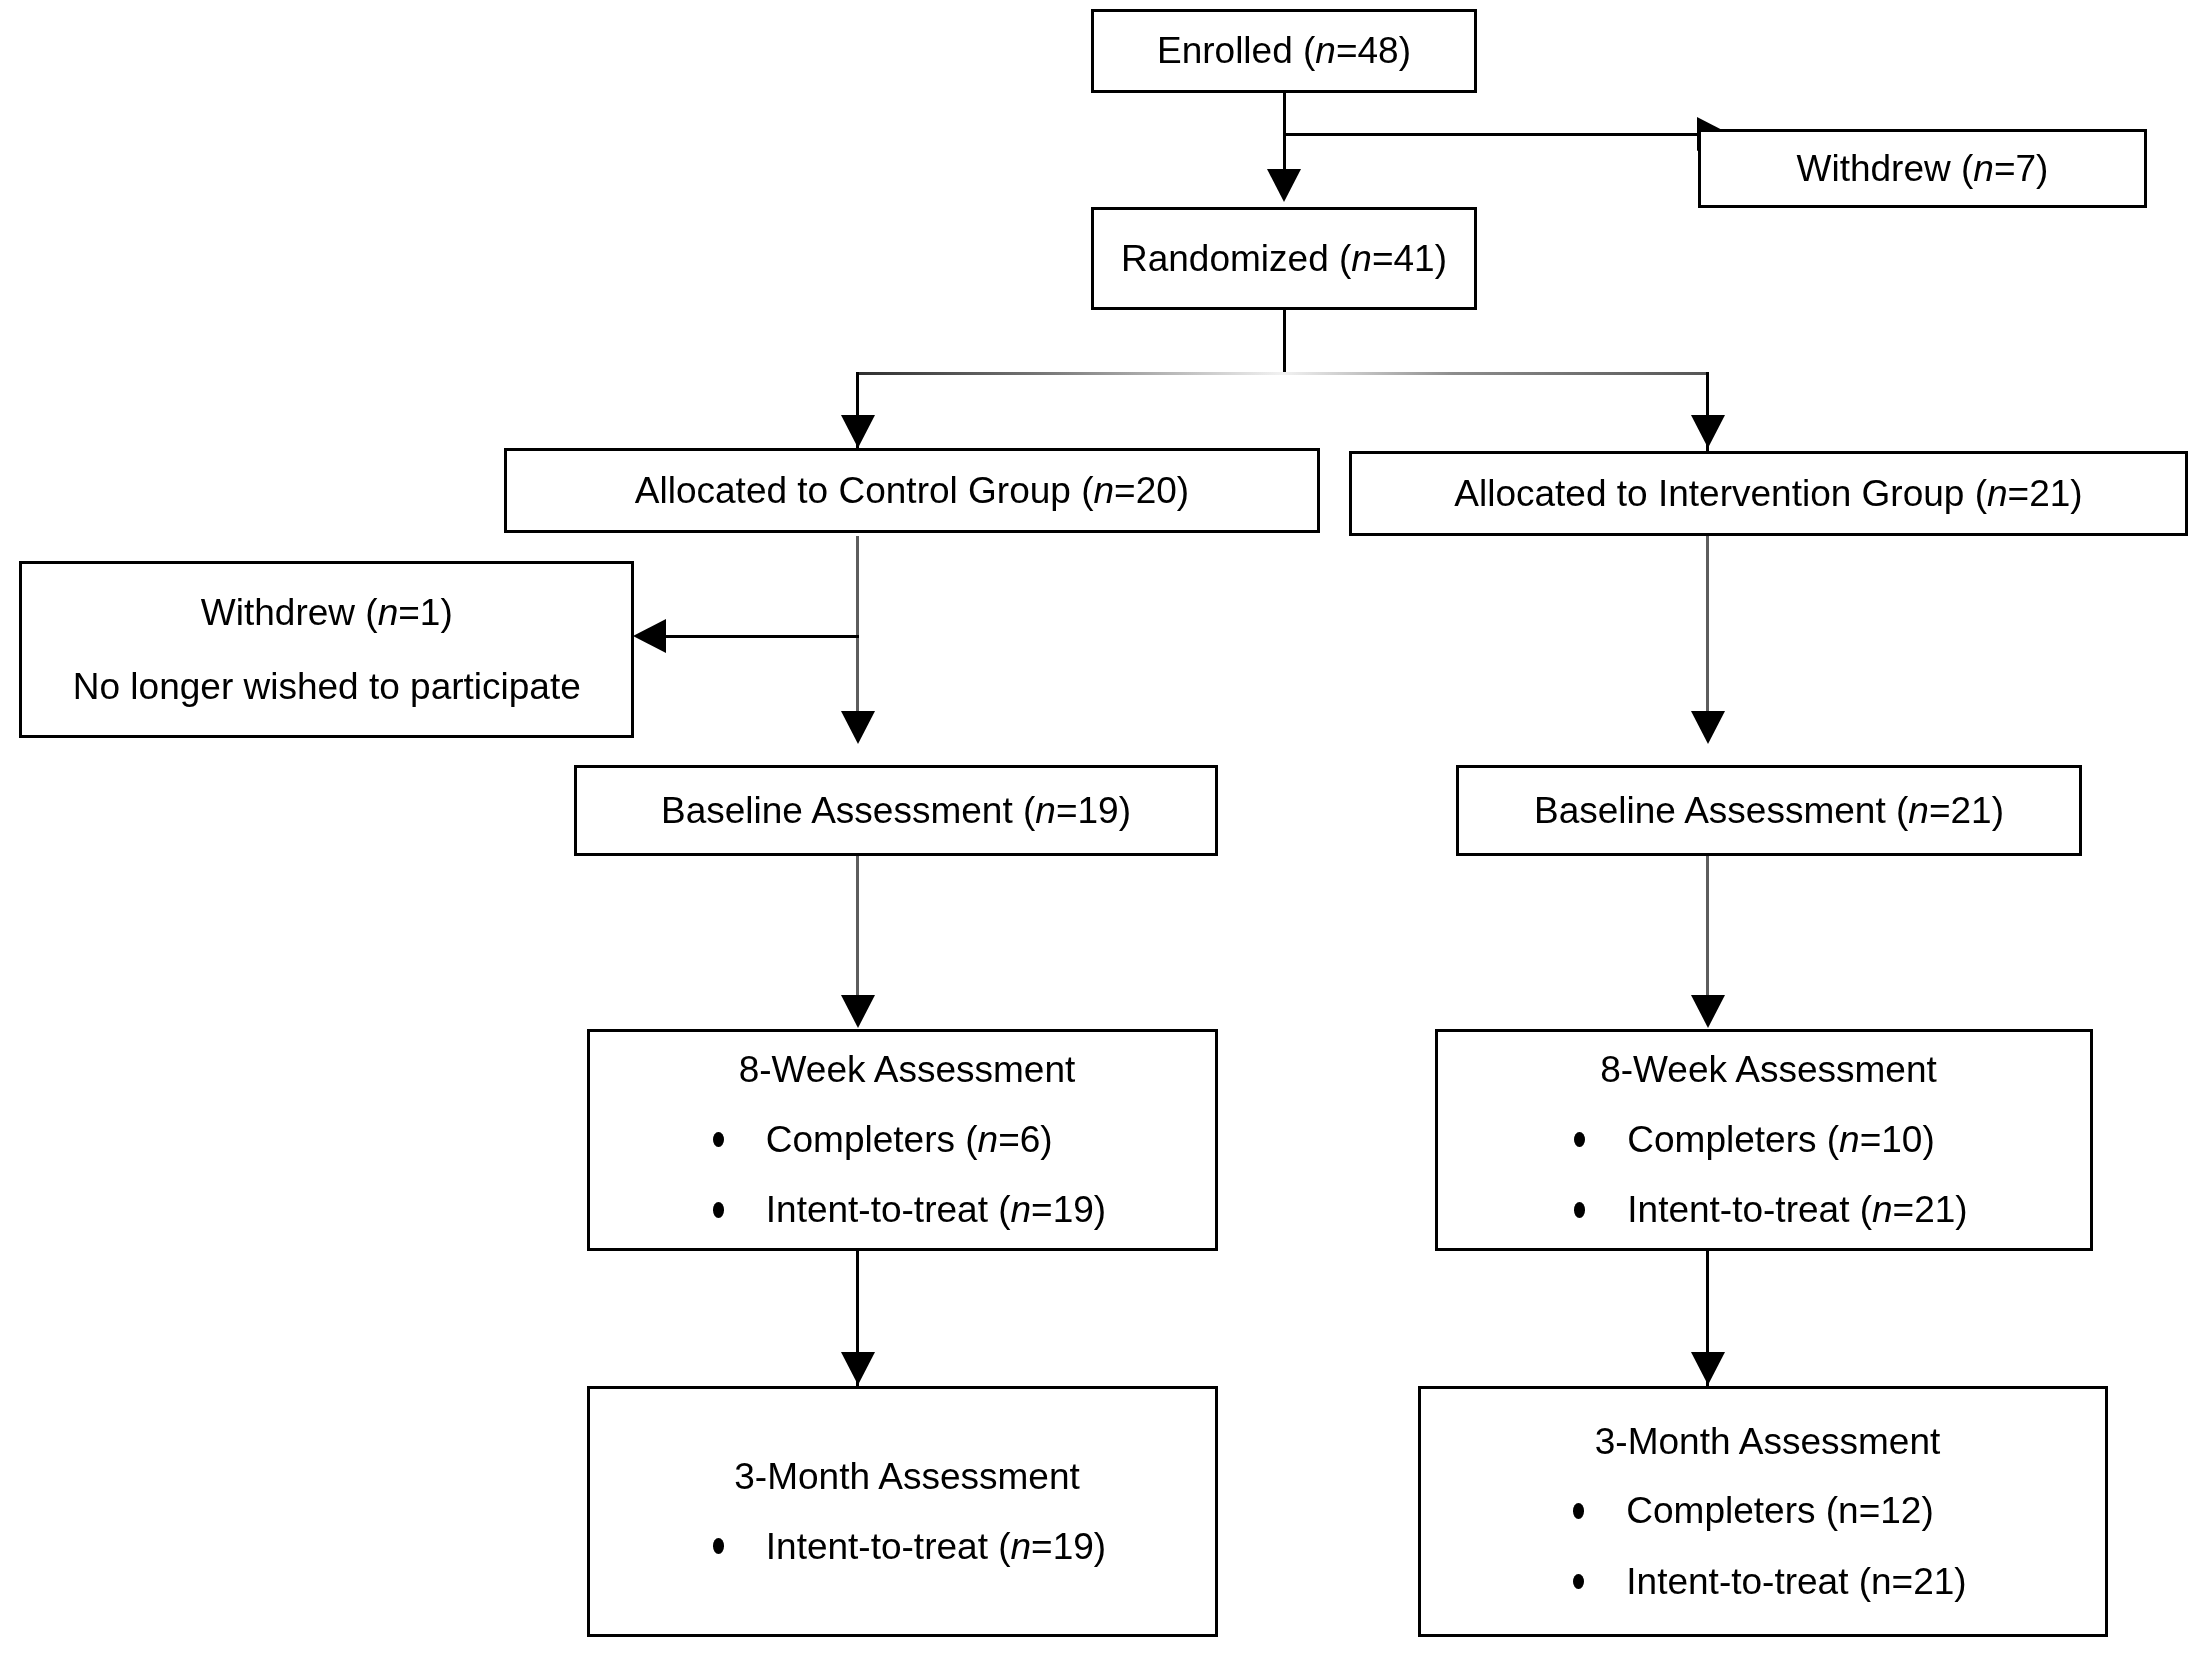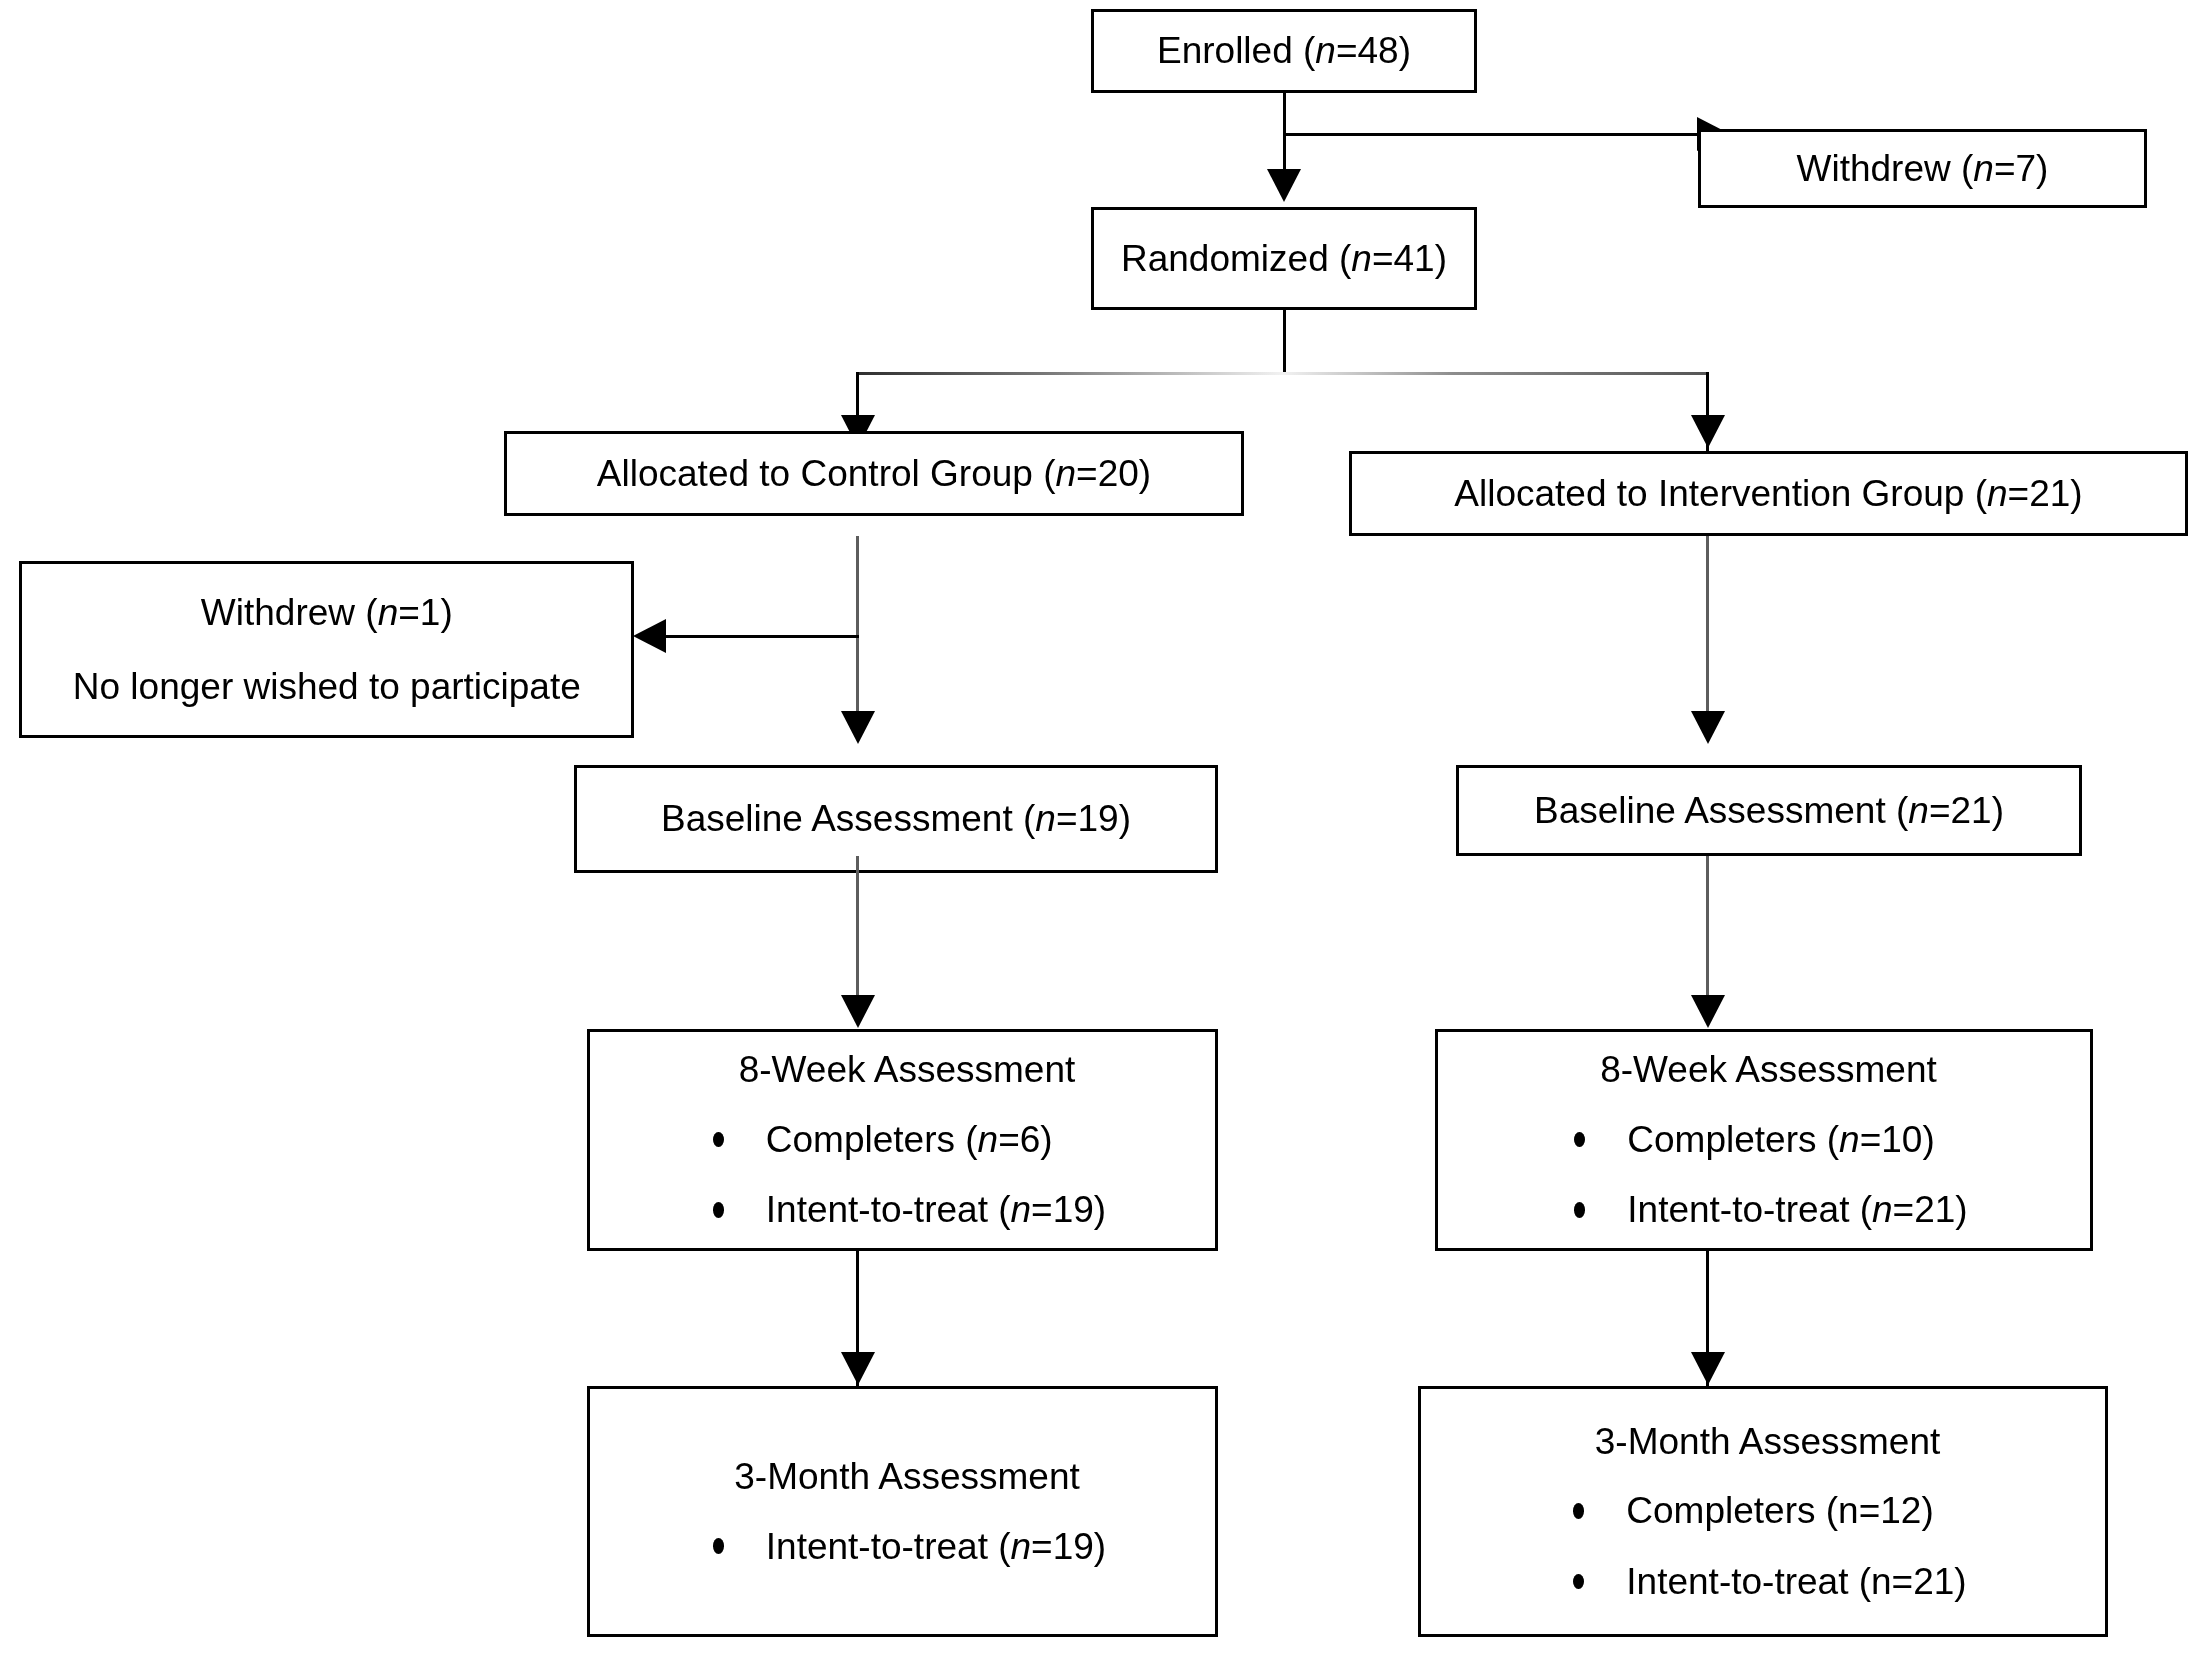--- a/index.html
+++ b/index.html
@@ -128,21 +128,21 @@
     <div class="line"><span>Randomized (</span><i class="ital">n</i><span>=41)</span></div>
   </div>
 
   <div class="vline" style="left:1283px; top:310px; height:64px;"></div>
   <div class="hline faint" style="left:856px; top:372px; width:853px;"></div>
   <div class="vline" style="left:856px; top:372px; height:80px;"></div>
   <div class="arrow-down" style="left:841px; top:415px;"></div>
   <div class="vline" style="left:1706px; top:372px; height:80px;"></div>
   <div class="arrow-down" style="left:1691px; top:415px;"></div>
 
-  <div class="box" style="left:504px; top:431px; width:740px; height:85px;">
+  <div class="box" style="left:504px; top:448px; width:816px; height:85px;">
     <div class="line"><span>Allocated to Control Group (</span><i class="ital">n</i><span>=20)</span></div>
   </div>
 
   <div class="box" style="left:1349px; top:451px; width:839px; height:85px;">
     <div class="line"><span>Allocated to Intervention Group (</span><i class="ital">n</i><span>=21)</span></div>
   </div>
 
   <div class="vline grey" style="left:856px; top:536px; height:200px;"></div>
   <div class="arrow-down" style="left:841px; top:711px;"></div>
 
@@ -150,21 +150,21 @@
   <div class="arrow-left" style="left:633px; top:619px;"></div>
 
   <div class="box" style="left:19.3px; top:561px; width:615px; height:177px;">
     <div class="line" style="margin-bottom:26px;"><span>Withdrew (</span><i class="ital">n</i><span>=1)</span></div>
     <div class="line">No longer wished to participate</div>
   </div>
 
   <div class="vline grey" style="left:1706px; top:536px; height:200px;"></div>
   <div class="arrow-down" style="left:1691px; top:711px;"></div>
 
-  <div class="box" style="left:574px; top:765px; width:644px; height:108px;">
+  <div class="box" style="left:574px; top:765px; width:644px; height:91px;">
     <div class="line"><span>Baseline Assessment (</span><i class="ital">n</i><span>=19)</span></div>
   </div>
 
   <div class="box" style="left:1456px; top:765px; width:626px; height:91px;align-items:center;">
     <div class="line"><span>Baseline Assessment (</span><i class="ital">n</i><span>=21)</span></div>
   </div>
 
   <div class="vline grey" style="left:856px; top:856px; height:167px;"></div>
   <div class="arrow-down" style="left:841px; top:995px;"></div>
 

